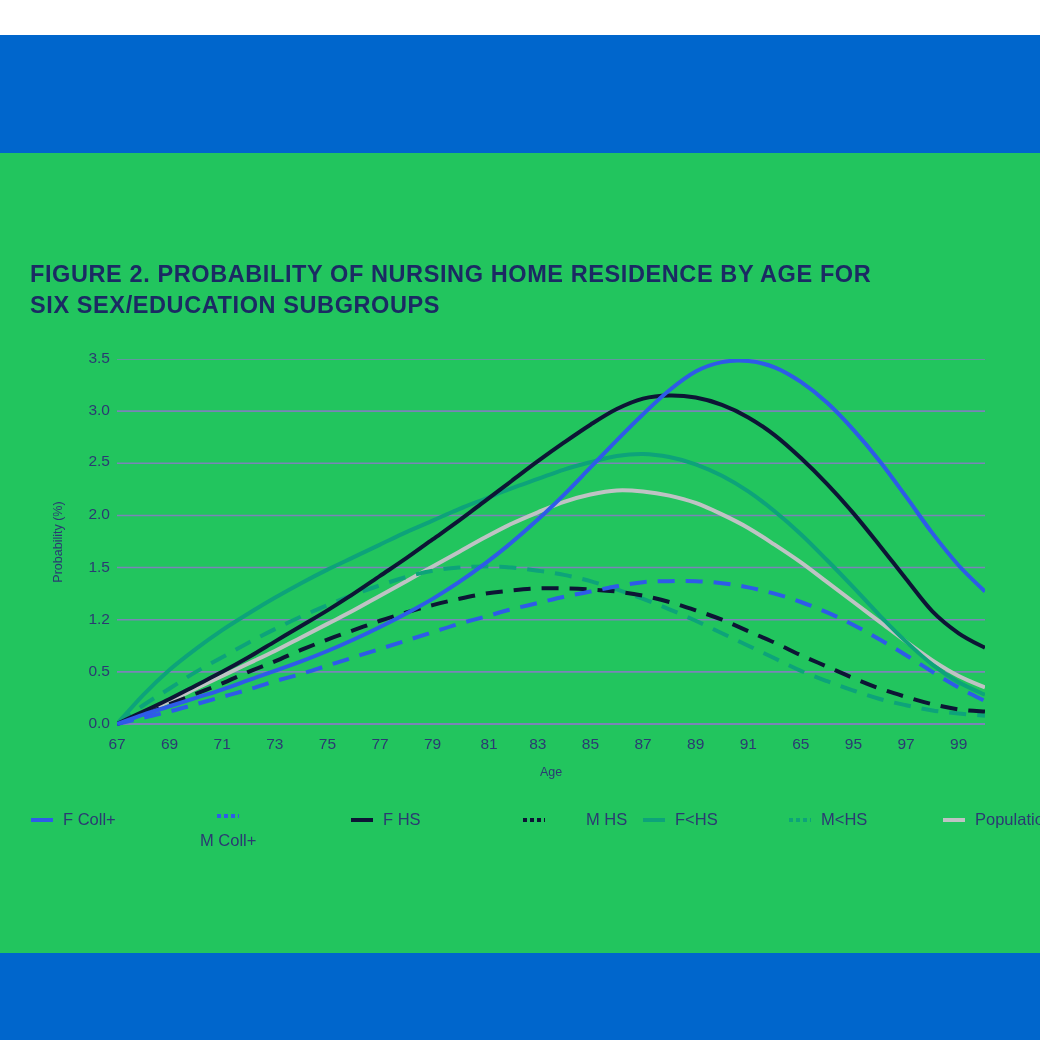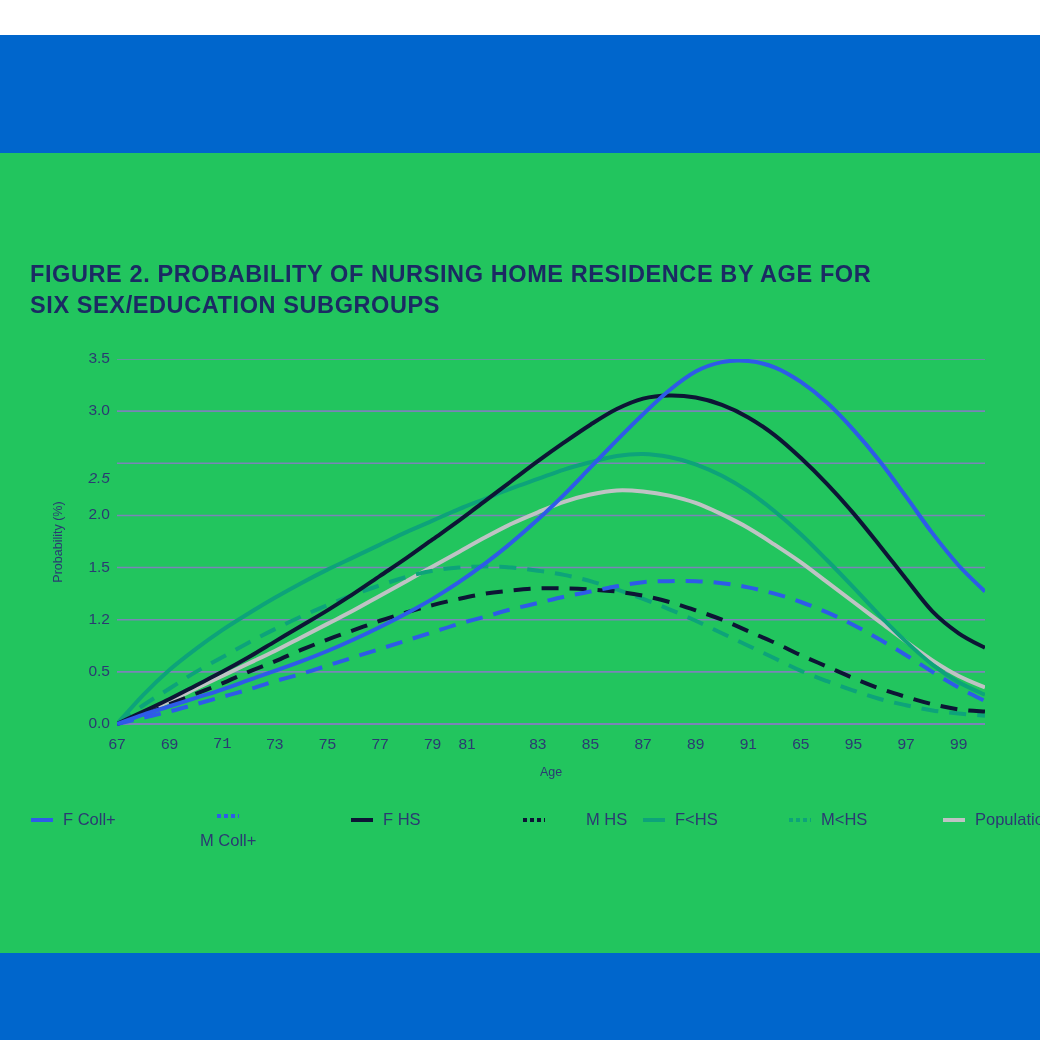--- a/index.html
+++ b/index.html
@@ -128,21 +128,21 @@
   <div id="chart-area">
 
     <div id="y-axis-title">Probability (%)</div>
 
     <div id="y-ticks">
         <div class="y-tick-label" style="top: 379px;">0.0</div>
         <div class="y-tick-label" style="top: 326.857px;">0.5</div>
         <div class="y-tick-label" style="top: 274.714px;">1.2</div>
         <div class="y-tick-label" style="top: 222.571px;">1.5</div>
         <div class="y-tick-label" style="top: 170.429px;">2.0</div>
-        <div class="y-tick-label" style="top: 134px; font-style: italic;">2.5</div>
+        <div class="y-tick-label" style="top: 117px;">2.5</div>
         <div class="y-tick-label" style="top: 66.1429px;">3.0</div>
         <div class="y-tick-label" style="top: 14px;">3.5</div>
       </div>
 
     <div id="plot">
         <svg width="868" height="367" viewBox="0 0 868 367">
           <g>
             <line x1="0" x2="868" y1="365" y2="365" stroke="#7B84B8" stroke-width="2"></line>
             <line x1="0" x2="868" y1="312.8571428571429" y2="312.8571428571429" stroke="#7B84B8" stroke-width="1.6"></line>
             <line x1="0" x2="868" y1="260.7142857142857" y2="260.7142857142857" stroke="#7B84B8" stroke-width="1.6"></line>
@@ -158,26 +158,26 @@
           <path d="M 0.00 365.00 C 4.38 363.96, 17.54 360.83, 26.30 358.74 C 35.07 356.66, 43.84 354.75, 52.61 352.49 C 61.37 350.23, 70.14 347.62, 78.91 345.19 C 87.68 342.75, 96.44 340.32, 105.21 337.89 C 113.98 335.45, 122.75 333.19, 131.52 330.59 C 140.28 327.98, 149.05 324.85, 157.82 322.24 C 166.59 319.64, 175.35 317.55, 184.12 314.94 C 192.89 312.34, 201.66 309.38, 210.42 306.60 C 219.19 303.82, 227.96 301.04, 236.73 298.26 C 245.49 295.48, 254.26 292.70, 263.03 289.91 C 271.80 287.13, 280.57 284.35, 289.33 281.57 C 298.10 278.79, 306.87 276.01, 315.64 273.23 C 324.40 270.45, 333.17 267.49, 341.94 264.89 C 350.71 262.28, 359.47 260.02, 368.24 257.59 C 377.01 255.15, 385.78 252.55, 394.55 250.29 C 403.31 248.03, 412.08 246.11, 420.85 244.03 C 429.62 241.94, 438.38 239.68, 447.15 237.77 C 455.92 235.86, 464.69 234.30, 473.45 232.56 C 482.22 230.82, 490.99 228.91, 499.76 227.34 C 508.53 225.78, 517.29 224.04, 526.06 223.17 C 534.83 222.30, 543.60 222.30, 552.36 222.13 C 561.13 221.95, 569.90 221.78, 578.67 222.13 C 587.43 222.48, 596.20 223.17, 604.97 224.21 C 613.74 225.26, 622.51 226.65, 631.27 228.39 C 640.04 230.12, 648.81 232.21, 657.58 234.64 C 666.34 237.08, 675.11 239.86, 683.88 242.99 C 692.65 246.11, 701.41 249.59, 710.18 253.41 C 718.95 257.24, 727.72 261.41, 736.48 265.93 C 745.25 270.45, 754.02 275.49, 762.79 280.53 C 771.56 285.57, 780.32 290.78, 789.09 296.17 C 797.86 301.56, 806.63 307.47, 815.39 312.86 C 824.16 318.25, 832.93 323.63, 841.70 328.50 C 850.46 333.37, 863.62 339.80, 868.00 342.06" fill="none" stroke="#2E5BE8" stroke-width="4" stroke-linecap="butt" stroke-linejoin="round" stroke-dasharray="17 11"></path>
           <path d="M 0.00 365.00 C 4.38 360.13, 17.54 344.84, 26.30 335.80 C 35.07 326.76, 43.84 318.42, 52.61 310.77 C 61.37 303.12, 70.14 296.52, 78.91 289.91 C 87.68 283.31, 96.44 277.05, 105.21 271.14 C 113.98 265.23, 122.75 259.85, 131.52 254.46 C 140.28 249.07, 149.05 243.85, 157.82 238.81 C 166.59 233.77, 175.35 228.91, 184.12 224.21 C 192.89 219.52, 201.66 215.00, 210.42 210.66 C 219.19 206.31, 227.96 202.31, 236.73 198.14 C 245.49 193.97, 254.26 189.80, 263.03 185.63 C 271.80 181.46, 280.57 177.11, 289.33 173.11 C 298.10 169.12, 306.87 165.47, 315.64 161.64 C 324.40 157.82, 333.17 153.82, 341.94 150.17 C 350.71 146.52, 359.47 143.22, 368.24 139.74 C 377.01 136.27, 385.78 132.62, 394.55 129.31 C 403.31 126.01, 412.08 123.06, 420.85 119.93 C 429.62 116.80, 438.38 113.32, 447.15 110.54 C 455.92 107.76, 464.69 105.50, 473.45 103.24 C 482.22 100.98, 490.99 98.38, 499.76 96.99 C 508.53 95.60, 517.29 94.73, 526.06 94.90 C 534.83 95.07, 543.60 96.29, 552.36 98.03 C 561.13 99.77, 569.90 102.20, 578.67 105.33 C 587.43 108.46, 596.20 112.28, 604.97 116.80 C 613.74 121.32, 622.51 126.53, 631.27 132.44 C 640.04 138.35, 648.81 145.13, 657.58 152.26 C 666.34 159.38, 675.11 167.03, 683.88 175.20 C 692.65 183.37, 701.41 192.41, 710.18 201.27 C 718.95 210.14, 727.72 219.17, 736.48 228.39 C 745.25 237.60, 754.02 247.50, 762.79 256.54 C 771.56 265.58, 780.32 274.45, 789.09 282.61 C 797.86 290.78, 806.63 298.78, 815.39 305.56 C 824.16 312.34, 832.93 318.25, 841.70 323.29 C 850.46 328.33, 863.62 333.71, 868.00 335.80" fill="none" stroke="#0DA37A" stroke-width="4" stroke-linecap="butt" stroke-linejoin="round"></path>
           <path d="M 0.00 365.00 C 4.38 362.91, 17.54 356.66, 26.30 352.49 C 35.07 348.31, 43.84 344.32, 52.61 339.97 C 61.37 335.63, 70.14 330.93, 78.91 326.41 C 87.68 321.90, 96.44 317.55, 105.21 312.86 C 113.98 308.16, 122.75 303.30, 131.52 298.26 C 140.28 293.22, 149.05 287.83, 157.82 282.61 C 166.59 277.40, 175.35 272.19, 184.12 266.97 C 192.89 261.76, 201.66 256.72, 210.42 251.33 C 219.19 245.94, 227.96 240.38, 236.73 234.64 C 245.49 228.91, 254.26 222.82, 263.03 216.91 C 271.80 211.00, 280.57 205.27, 289.33 199.19 C 298.10 193.10, 306.87 186.67, 315.64 180.41 C 324.40 174.16, 333.17 168.07, 341.94 161.64 C 350.71 155.21, 359.47 148.43, 368.24 141.83 C 377.01 135.22, 385.78 128.62, 394.55 122.01 C 403.31 115.41, 412.08 108.63, 420.85 102.20 C 429.62 95.77, 438.38 89.51, 447.15 83.43 C 455.92 77.35, 464.69 71.26, 473.45 65.70 C 482.22 60.14, 490.99 54.40, 499.76 50.06 C 508.53 45.71, 517.29 41.89, 526.06 39.63 C 534.83 37.37, 543.60 36.67, 552.36 36.50 C 561.13 36.33, 569.90 37.02, 578.67 38.59 C 587.43 40.15, 596.20 42.58, 604.97 45.89 C 613.74 49.19, 622.51 53.36, 631.27 58.40 C 640.04 63.44, 648.81 69.35, 657.58 76.13 C 666.34 82.91, 675.11 90.90, 683.88 99.07 C 692.65 107.24, 701.41 115.93, 710.18 125.14 C 718.95 134.35, 727.72 144.09, 736.48 154.34 C 745.25 164.60, 754.02 175.72, 762.79 186.67 C 771.56 197.62, 780.32 209.09, 789.09 220.04 C 797.86 230.99, 806.63 243.33, 815.39 252.37 C 824.16 261.41, 832.93 268.19, 841.70 274.27 C 850.46 280.35, 863.62 286.44, 868.00 288.87" fill="none" stroke="#0D1535" stroke-width="4" stroke-linecap="butt" stroke-linejoin="round"></path>
           <path d="M 0.00 365.00 C 4.38 363.44, 17.54 358.57, 26.30 355.61 C 35.07 352.66, 43.84 350.05, 52.61 347.27 C 61.37 344.49, 70.14 341.71, 78.91 338.93 C 87.68 336.15, 96.44 333.54, 105.21 330.59 C 113.98 327.63, 122.75 324.33, 131.52 321.20 C 140.28 318.07, 149.05 314.94, 157.82 311.81 C 166.59 308.69, 175.35 305.73, 184.12 302.43 C 192.89 299.13, 201.66 295.65, 210.42 292.00 C 219.19 288.35, 227.96 284.53, 236.73 280.53 C 245.49 276.53, 254.26 272.36, 263.03 268.01 C 271.80 263.67, 280.57 259.15, 289.33 254.46 C 298.10 249.76, 306.87 245.07, 315.64 239.86 C 324.40 234.64, 333.17 229.08, 341.94 223.17 C 350.71 217.26, 359.47 211.00, 368.24 204.40 C 377.01 197.80, 385.78 190.84, 394.55 183.54 C 403.31 176.24, 412.08 168.60, 420.85 160.60 C 429.62 152.60, 438.38 144.26, 447.15 135.57 C 455.92 126.88, 464.69 117.50, 473.45 108.46 C 482.22 99.42, 490.99 90.21, 499.76 81.34 C 508.53 72.48, 517.29 63.61, 526.06 55.27 C 534.83 46.93, 543.60 38.41, 552.36 31.29 C 561.13 24.16, 569.90 17.21, 578.67 12.51 C 587.43 7.82, 596.20 4.87, 604.97 3.13 C 613.74 1.39, 622.51 1.22, 631.27 2.09 C 640.04 2.95, 648.81 4.87, 657.58 8.34 C 666.34 11.82, 675.11 17.03, 683.88 22.94 C 692.65 28.85, 701.41 35.80, 710.18 43.80 C 718.95 51.80, 727.72 61.18, 736.48 70.91 C 745.25 80.65, 754.02 91.08, 762.79 102.20 C 771.56 113.32, 780.32 125.66, 789.09 137.66 C 797.86 149.65, 806.63 162.69, 815.39 174.16 C 824.16 185.63, 832.93 196.75, 841.70 206.49 C 850.46 216.22, 863.62 228.21, 868.00 232.56" fill="none" stroke="#2E5BE8" stroke-width="4" stroke-linecap="butt" stroke-linejoin="round"></path>
         </svg>
       </div>
 
     <div id="x-ticks">
         <div class="x-tick-label" style="left: 0px;">67</div>
         <div class="x-tick-label" style="left: 52.6061px;">69</div>
-        <div class="x-tick-label" style="left: 105.212px; font-family: Liberation Mono, monospace;">71</div>
+        <div class="x-tick-label" style="left: 105.212px;">71</div>
         <div class="x-tick-label" style="left: 157.818px;">73</div>
         <div class="x-tick-label" style="left: 210.424px;">75</div>
         <div class="x-tick-label" style="left: 263.03px;">77</div>
         <div class="x-tick-label" style="left: 315.636px;">79</div>
-        <div class="x-tick-label" style="left: 350px;">81</div>
+        <div class="x-tick-label" style="left: 372px;">81</div>
         <div class="x-tick-label" style="left: 420.848px;">83</div>
         <div class="x-tick-label" style="left: 473.455px;">85</div>
         <div class="x-tick-label" style="left: 526.061px;">87</div>
         <div class="x-tick-label" style="left: 578.667px;">89</div>
         <div class="x-tick-label" style="left: 631.273px;">91</div>
         <div class="x-tick-label" style="left: 683.879px;">65</div>
         <div class="x-tick-label" style="left: 736.485px;">95</div>
         <div class="x-tick-label" style="left: 789.091px;">97</div>
         <div class="x-tick-label" style="left: 841.697px;">99</div>
       </div>

